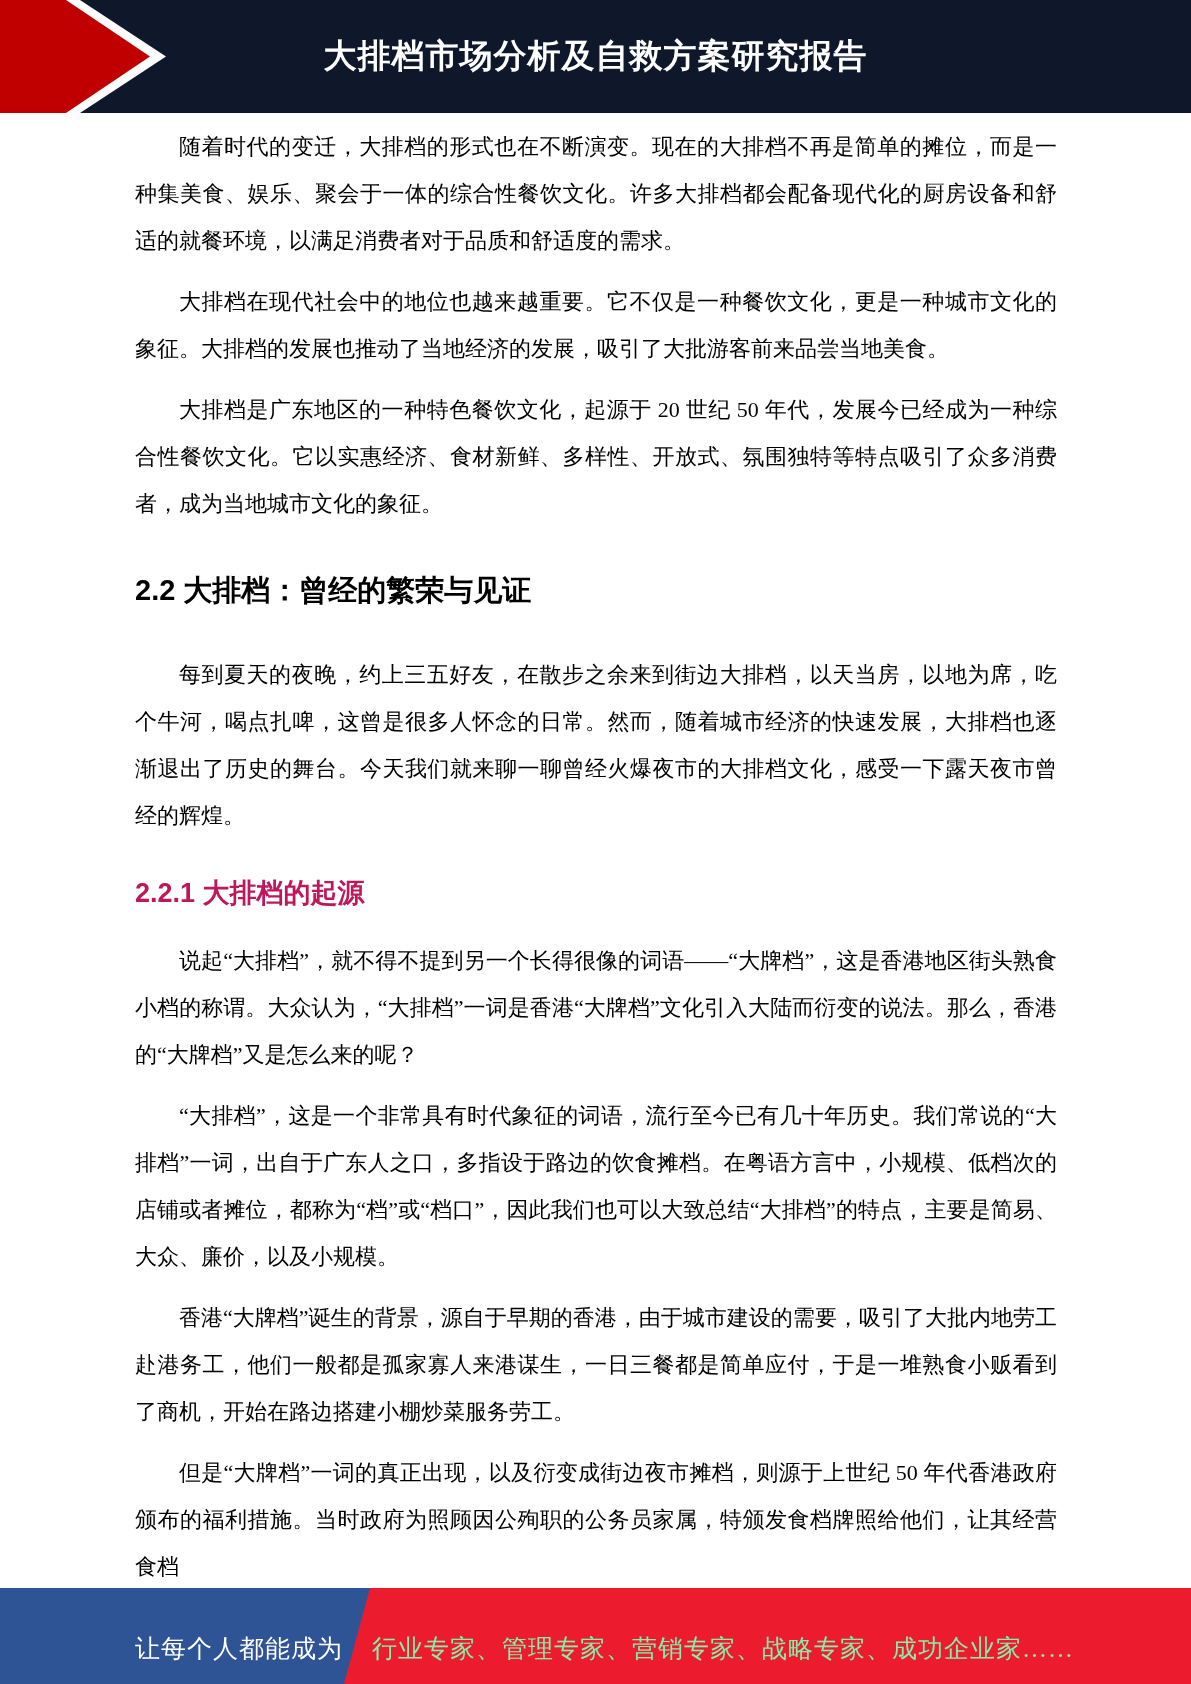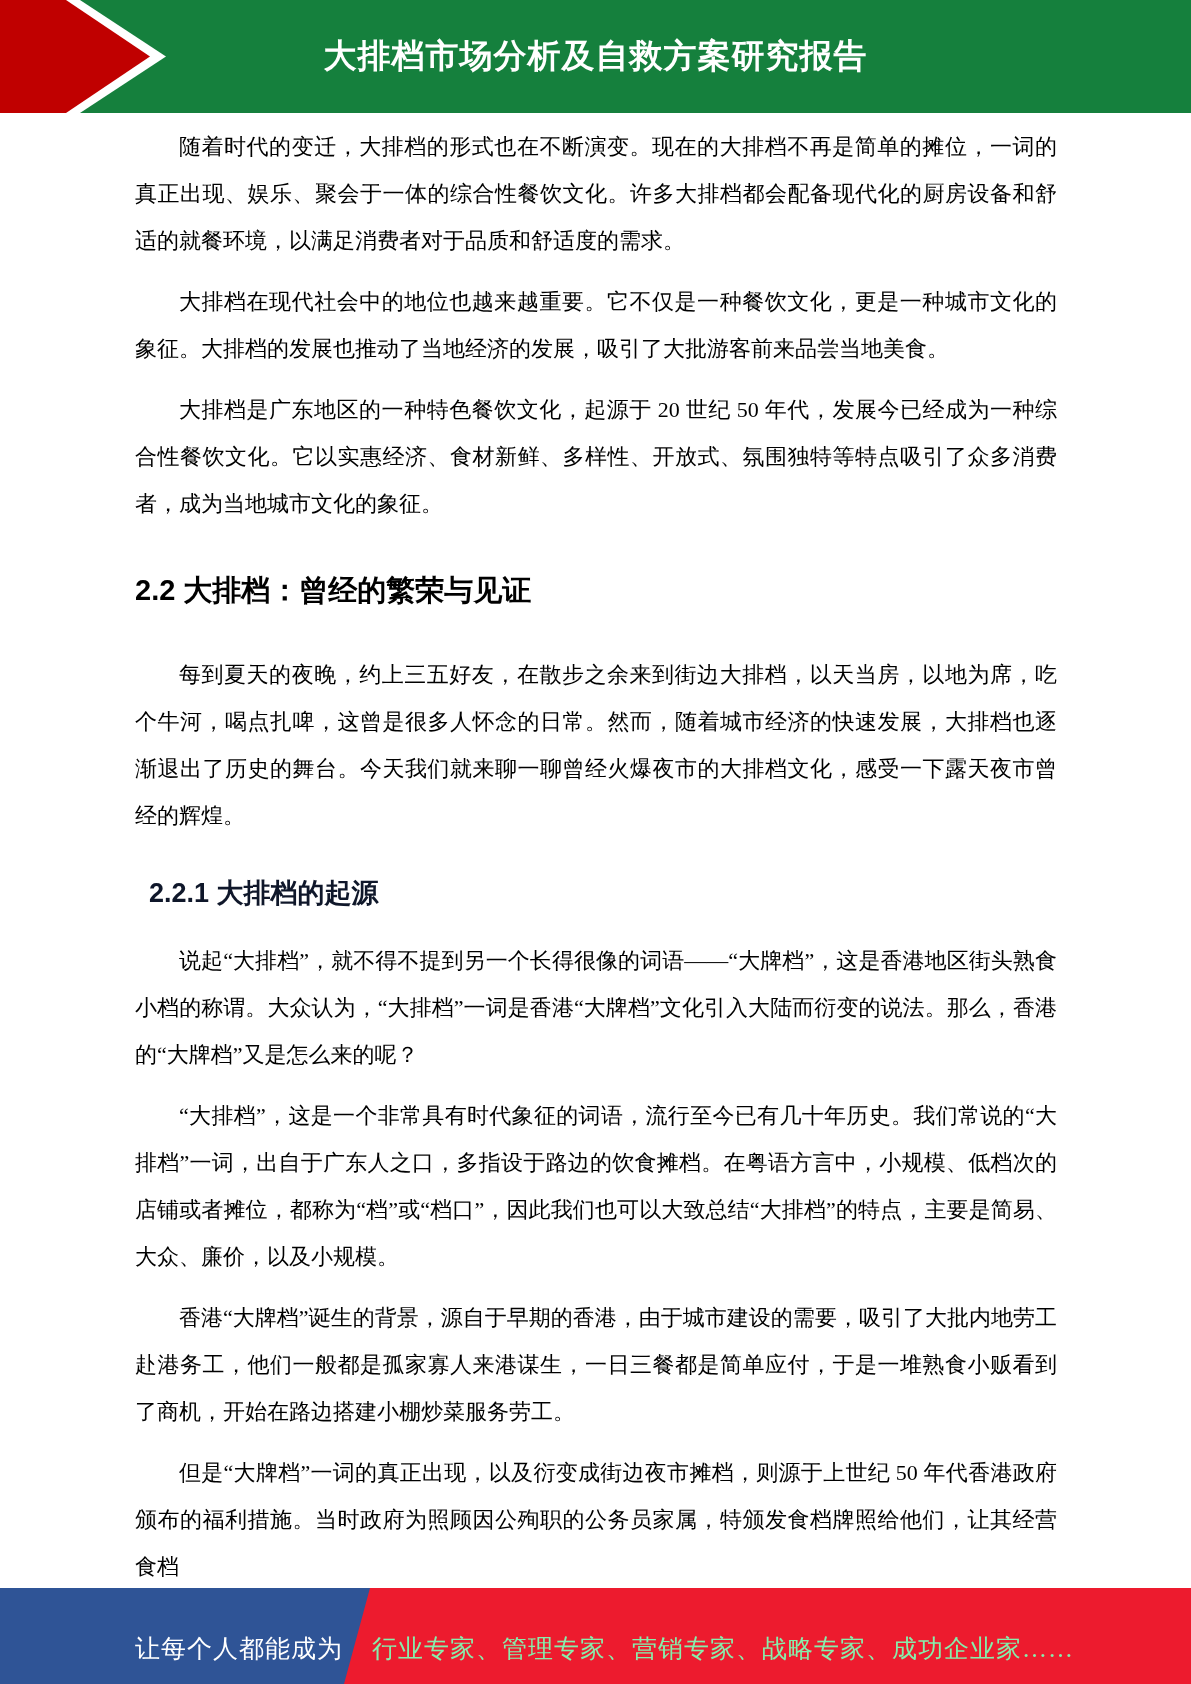--- a/index.html
+++ b/index.html
@@ -16,21 +16,21 @@
     overflow: hidden;
     font-family: "Liberation Serif", "DejaVu Serif", serif;
   }
 
   
   .header-band {
     position: absolute;
     top: 0; left: 0;
     width: 1191px;
     height: 113px;
-    background: #15803d;
+    background: #0f172a;
   }
   .header-chevron {
     position: absolute;
     top: 0; left: 0;
     width: 170px;
     height: 113px;
   }
   .header-title {
     position: absolute;
     top: 0; left: 0;
@@ -67,24 +67,24 @@
     font-family: "Liberation Sans", "DejaVu Sans", sans-serif;
     font-weight: bold;
     color: #000000;
     font-size: 29px;
     line-height: 34px;
     margin: 46px 0 44px 0;
   }
   .content h2.subsec {
     font-family: "Liberation Sans", "DejaVu Sans", sans-serif;
     font-weight: bold;
-    color: #0f172a;
+    color: #be185d;
     font-size: 27px;
     line-height: 32px;
-    margin: 38px 0 28px 14px;
+    margin: 38px 0 28px 0;
   }
   .page-number {
     text-align: right;
     padding-right: 67px;
     font-family: "Liberation Sans", "DejaVu Sans", sans-serif;
     font-size: 28px;
     color: #1a1a1a;
     margin-top: 2px;
   }
 
@@ -136,21 +136,21 @@
 
   <div class="header-band">
     <svg class="header-chevron" viewBox="0 0 170 113" xmlns="http://www.w3.org/2000/svg" aria-hidden="true">
       <polygon points="0,0 80,0 166,56.5 80,113 0,113" fill="#ffffff"></polygon>
       <polygon points="0,0 66,0 150,56.5 66,113 0,113" fill="#c00000"></polygon>
     </svg>
     <div class="header-title">大排档市场分析及自救方案研究报告</div>
   </div>
 
   <div class="content">
-    <p class="body-para">随着时代的变迁，大排档的形式也在不断演变。现在的大排档不再是简单的摊位，一词的真正出现、娱乐、聚会于一体的综合性餐饮文化。许多大排档都会配备现代化的厨房设备和舒适的就餐环境，以满足消费者对于品质和舒适度的需求。</p>
+    <p class="body-para">随着时代的变迁，大排档的形式也在不断演变。现在的大排档不再是简单的摊位，而是一种集美食、娱乐、聚会于一体的综合性餐饮文化。许多大排档都会配备现代化的厨房设备和舒适的就餐环境，以满足消费者对于品质和舒适度的需求。</p>
     <p class="body-para">大排档在现代社会中的地位也越来越重要。它不仅是一种餐饮文化，更是一种城市文化的象征。大排档的发展也推动了当地经济的发展，吸引了大批游客前来品尝当地美食。</p>
     <p class="body-para">大排档是广东地区的一种特色餐饮文化，起源于 20 世纪 50 年代，发展今已经成为一种综合性餐饮文化。它以实惠经济、食材新鲜、多样性、开放式、氛围独特等特点吸引了众多消费者，成为当地城市文化的象征。</p>
 
     <h1 class="sec">2.2 大排档：曾经的繁荣与见证</h1>
 
     <p class="body-para">每到夏天的夜晚，约上三五好友，在散步之余来到街边大排档，以天当房，以地为席，吃个牛河，喝点扎啤，这曾是很多人怀念的日常。然而，随着城市经济的快速发展，大排档也逐渐退出了历史的舞台。今天我们就来聊一聊曾经火爆夜市的大排档文化，感受一下露天夜市曾经的辉煌。</p>
 
     <h2 class="subsec">2.2.1 大排档的起源</h2>
 
     <p class="body-para">说起“大排档”，就不得不提到另一个长得很像的词语——“大牌档”，这是香港地区街头熟食小档的称谓。大众认为，“大排档”一词是香港“大牌档”文化引入大陆而衍变的说法。那么，香港的“大牌档”又是怎么来的呢？</p>

